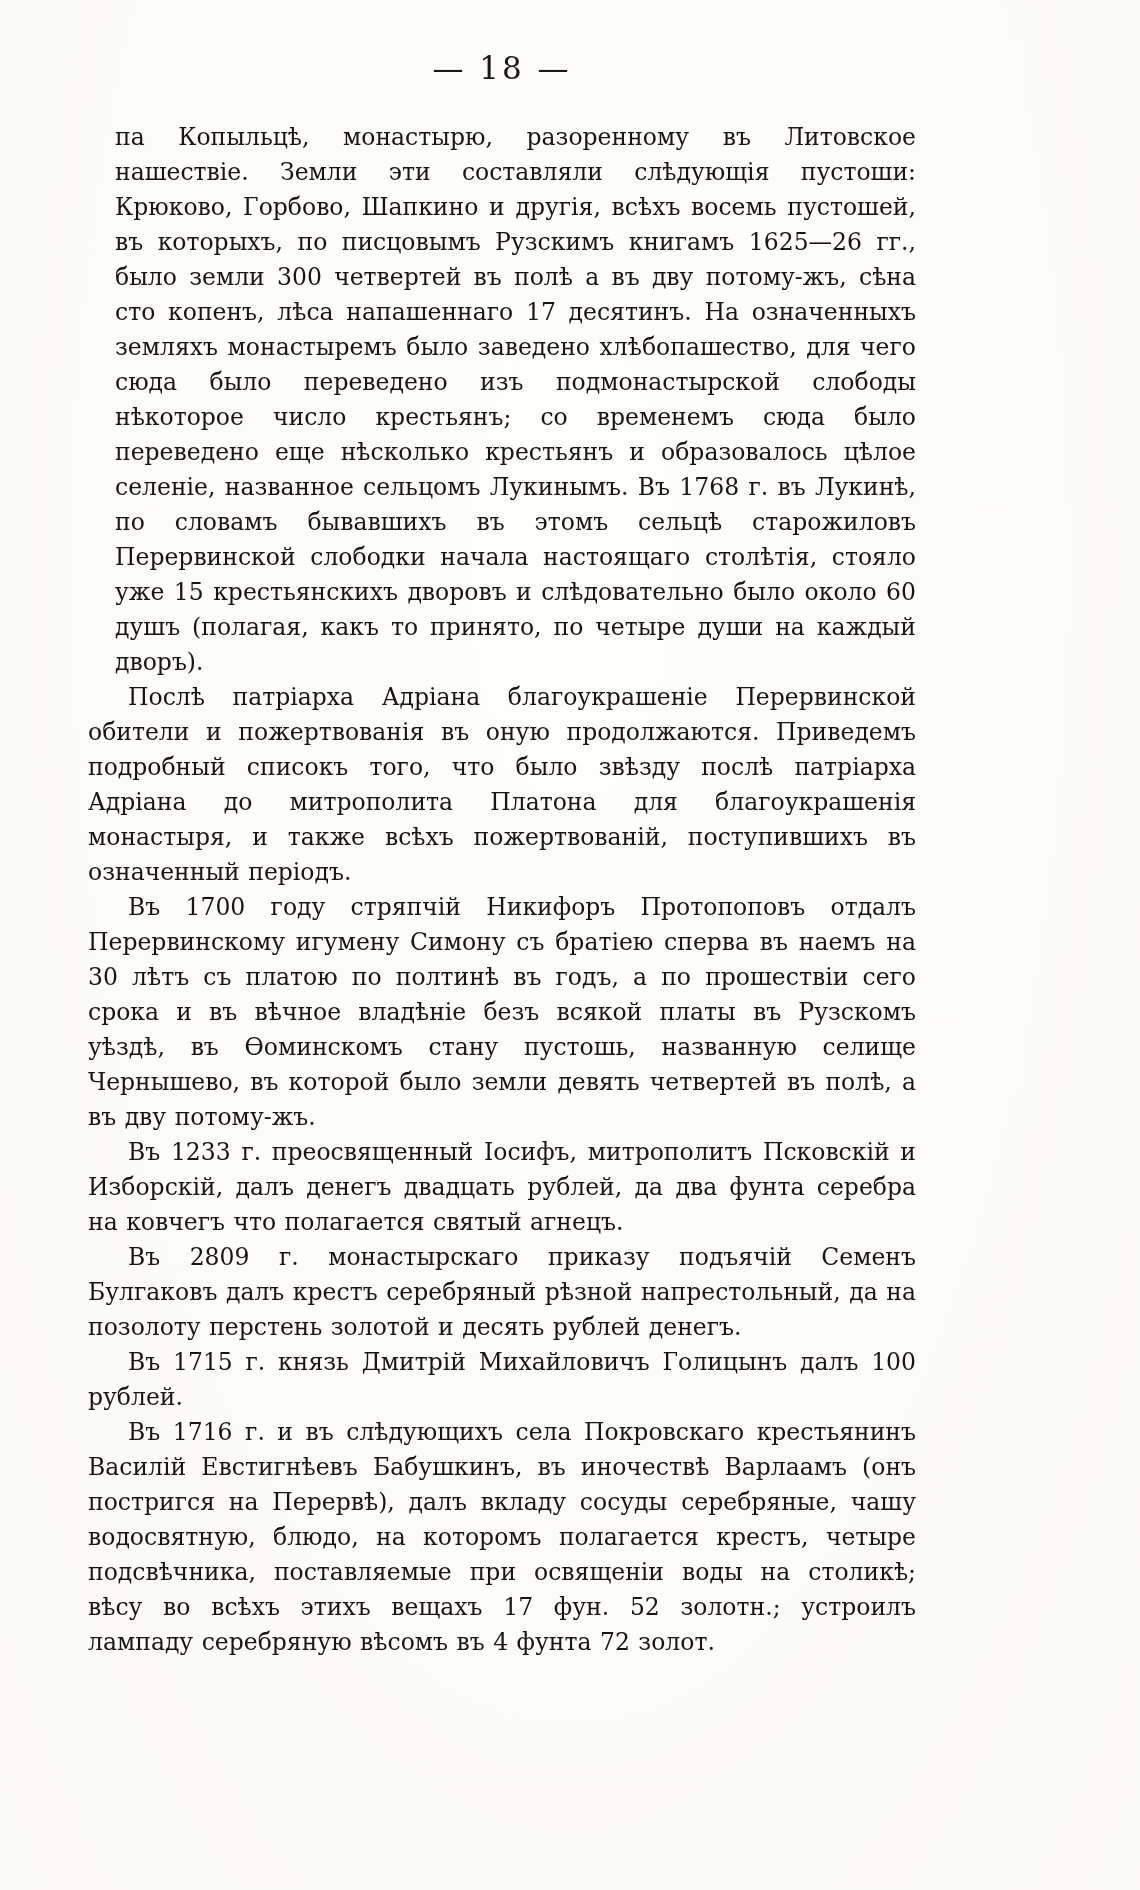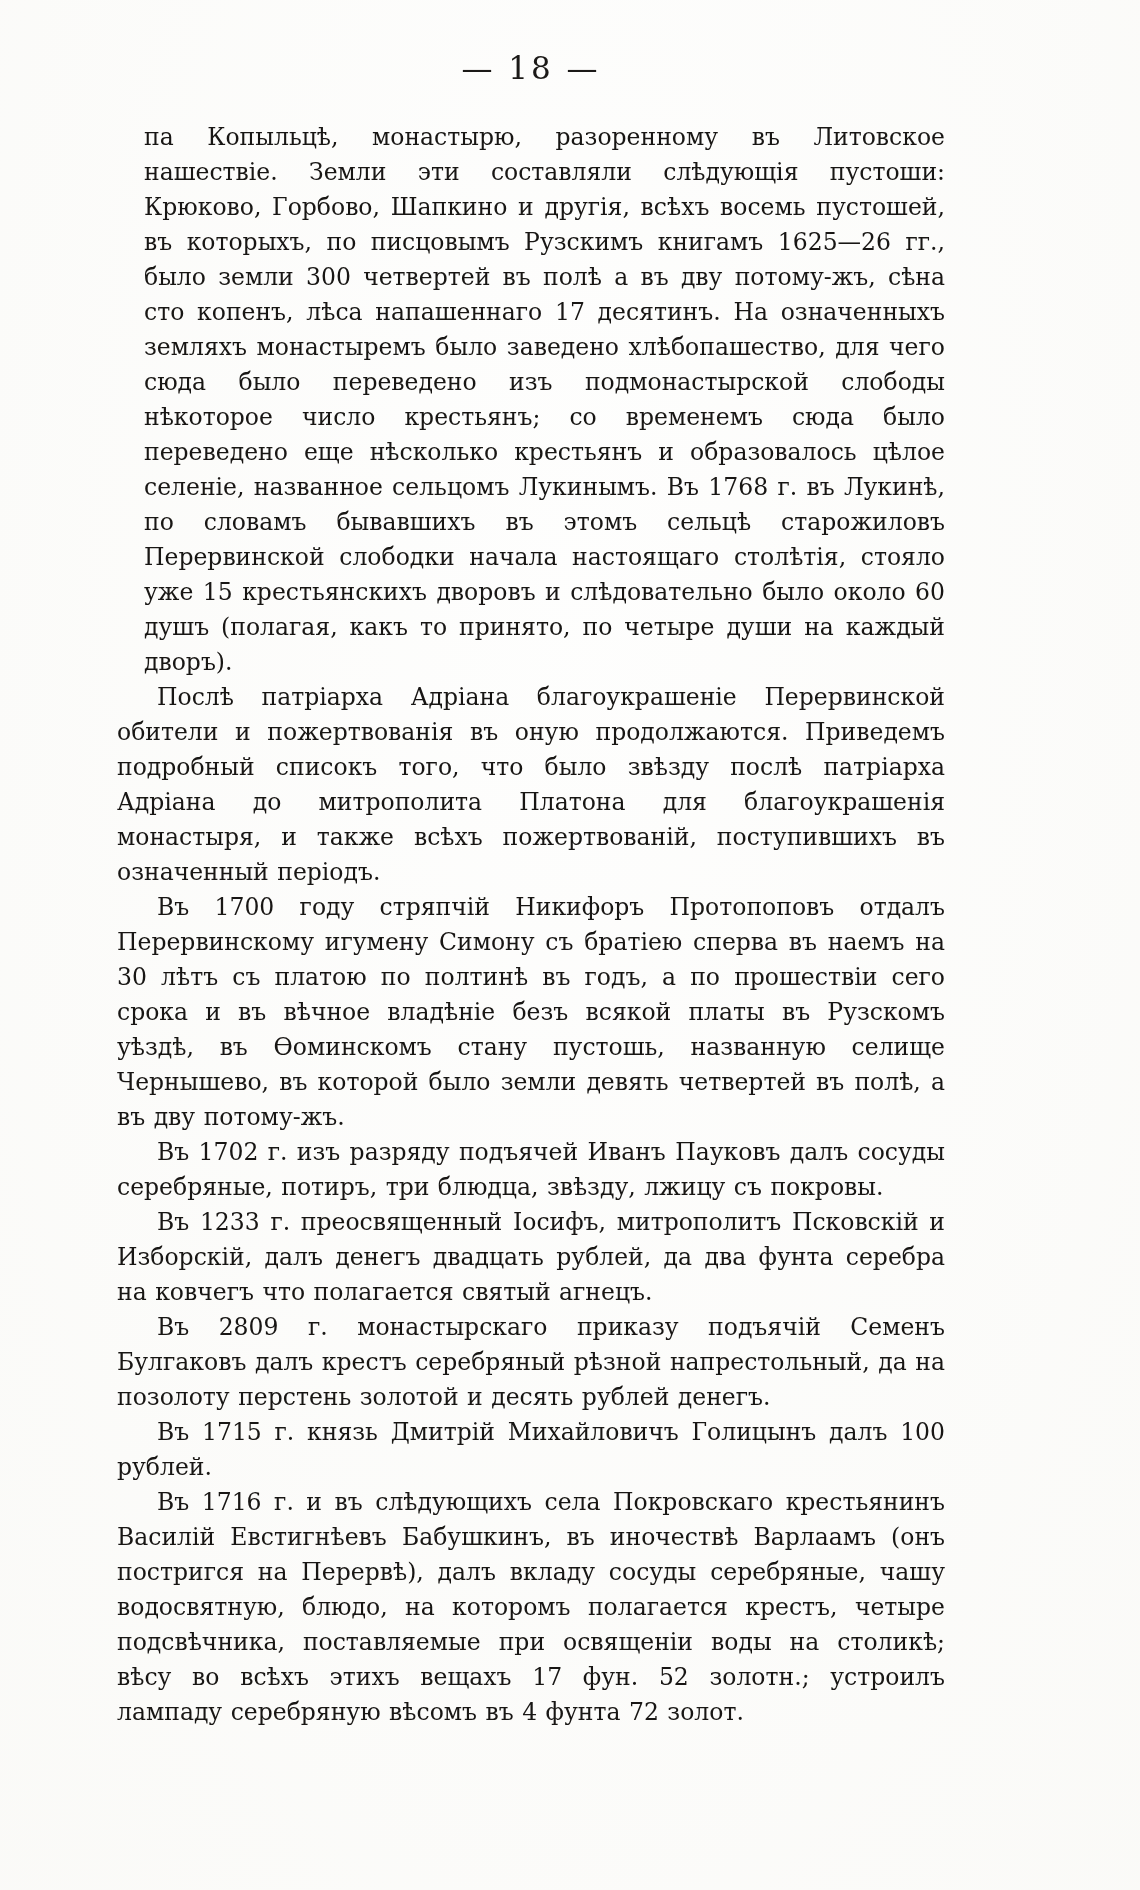--- a/index.html
+++ b/index.html
@@ -11,21 +11,21 @@
     height: 1890px;
     background: #fcfcfa;
     font-family: "DejaVu Serif", "Liberation Serif", serif;
     color: #181614;
     overflow: hidden;
   }
   .page {
     box-sizing: border-box;
     width: 1140px;
     height: 1890px;
-    padding: 50px 215px 0 117px;
+    padding: 50px 215px 0 88px;
     background:
       radial-gradient(ellipse at 50% 30%, rgba(255,255,255,0.6), rgba(245,244,240,0.25)),
       #fcfcfa;
   }
   .page-inner {
     width: 828px;
   }
   .page-header {
     text-align: center;
     font-size: 31px;
@@ -53,20 +53,19 @@
 </head>
 <body>
 
 <div class="page">
   <div class="page-inner">
     <div class="page-header">— 18 —</div>
     <div class="text-block">
       <p class="para no-indent">па Копыльцѣ, монастырю, разоренному въ Литовское нашествіе. Земли эти составляли слѣдующія пустоши: Крюково, Горбово, Шапкино и другія, всѣхъ восемь пустошей, въ которыхъ, по писцовымъ Рузскимъ книгамъ 1625—26 гг., было земли 300 четвертей въ полѣ а въ дву потому-жъ, сѣна сто копенъ, лѣса напашеннаго 17 десятинъ. На означенныхъ земляхъ монастыремъ было заведено хлѣбопашество, для чего сюда было переведено изъ подмонастырской слободы нѣкоторое число крестьянъ; со временемъ сюда было переведено еще нѣсколько крестьянъ и образовалось цѣлое селеніе, названное сельцомъ Лукинымъ. Въ 1768 г. въ Лукинѣ, по словамъ бывавшихъ въ этомъ сельцѣ старожиловъ Перервинской слободки начала настоящаго столѣтія, стояло уже 15 крестьянскихъ дворовъ и слѣдовательно было около 60 душъ (полагая, какъ то принято, по четыре души на каждый дворъ).</p>
       <p class="para">Послѣ патріарха Адріана благоукрашеніе Перервинской обители и пожертвованія въ оную продолжаются. Приведемъ подробный списокъ того, что было звѣзду послѣ патріарха Адріана до митрополита Платона для благоукрашенія монастыря, и также всѣхъ пожертвованій, поступившихъ въ означенный періодъ.</p>
       <p class="para">Въ 1700 году стряпчій Никифоръ Протопоповъ отдалъ Перервинскому игумену Симону съ братіею сперва въ наемъ на 30 лѣтъ съ платою по полтинѣ въ годъ, а по прошествіи сего срока и въ вѣчное владѣніе безъ всякой платы въ Рузскомъ уѣздѣ, въ Ѳоминскомъ стану пустошь, названную селище Чернышево, въ которой было земли девять четвертей въ полѣ, а въ дву потому-жъ.</p>
-      <p class="para">Въ 1702 г. изъ разряду подъячей Иванъ Пауковъ далъ сосуды серебряные, потиръ, три блюдца, звѣзду, лжицу съ покровы.</p>
       <p class="para">Въ 1233 г. преосвященный Іосифъ, митрополитъ Псковскій и Изборскій, далъ денегъ двадцать рублей, да два фунта серебра на ковчегъ что полагается святый агнецъ.</p>
       <p class="para">Въ 2809 г. монастырскаго приказу подъячій Семенъ Булгаковъ далъ крестъ серебряный рѣзной напрестольный, да на позолоту перстень золотой и десять рублей денегъ.</p>
       <p class="para">Въ 1715 г. князь Дмитрій Михайловичъ Голицынъ далъ 100 рублей.</p>
       <p class="para">Въ 1716 г. и въ слѣдующихъ села Покровскаго крестьянинъ Василій Евстигнѣевъ Бабушкинъ, въ иночествѣ Варлаамъ (онъ постригся на Перервѣ), далъ вкладу сосуды серебряные, чашу водосвятную, блюдо, на которомъ полагается крестъ, четыре подсвѣчника, поставляемые при освященіи воды на столикѣ; вѣсу во всѣхъ этихъ вещахъ 17 фун. 52 золотн.; устроилъ лампаду серебряную вѣсомъ въ 4 фунта 72 золот.</p>
     </div>
   </div>
 </div>
 
 </body></html>

